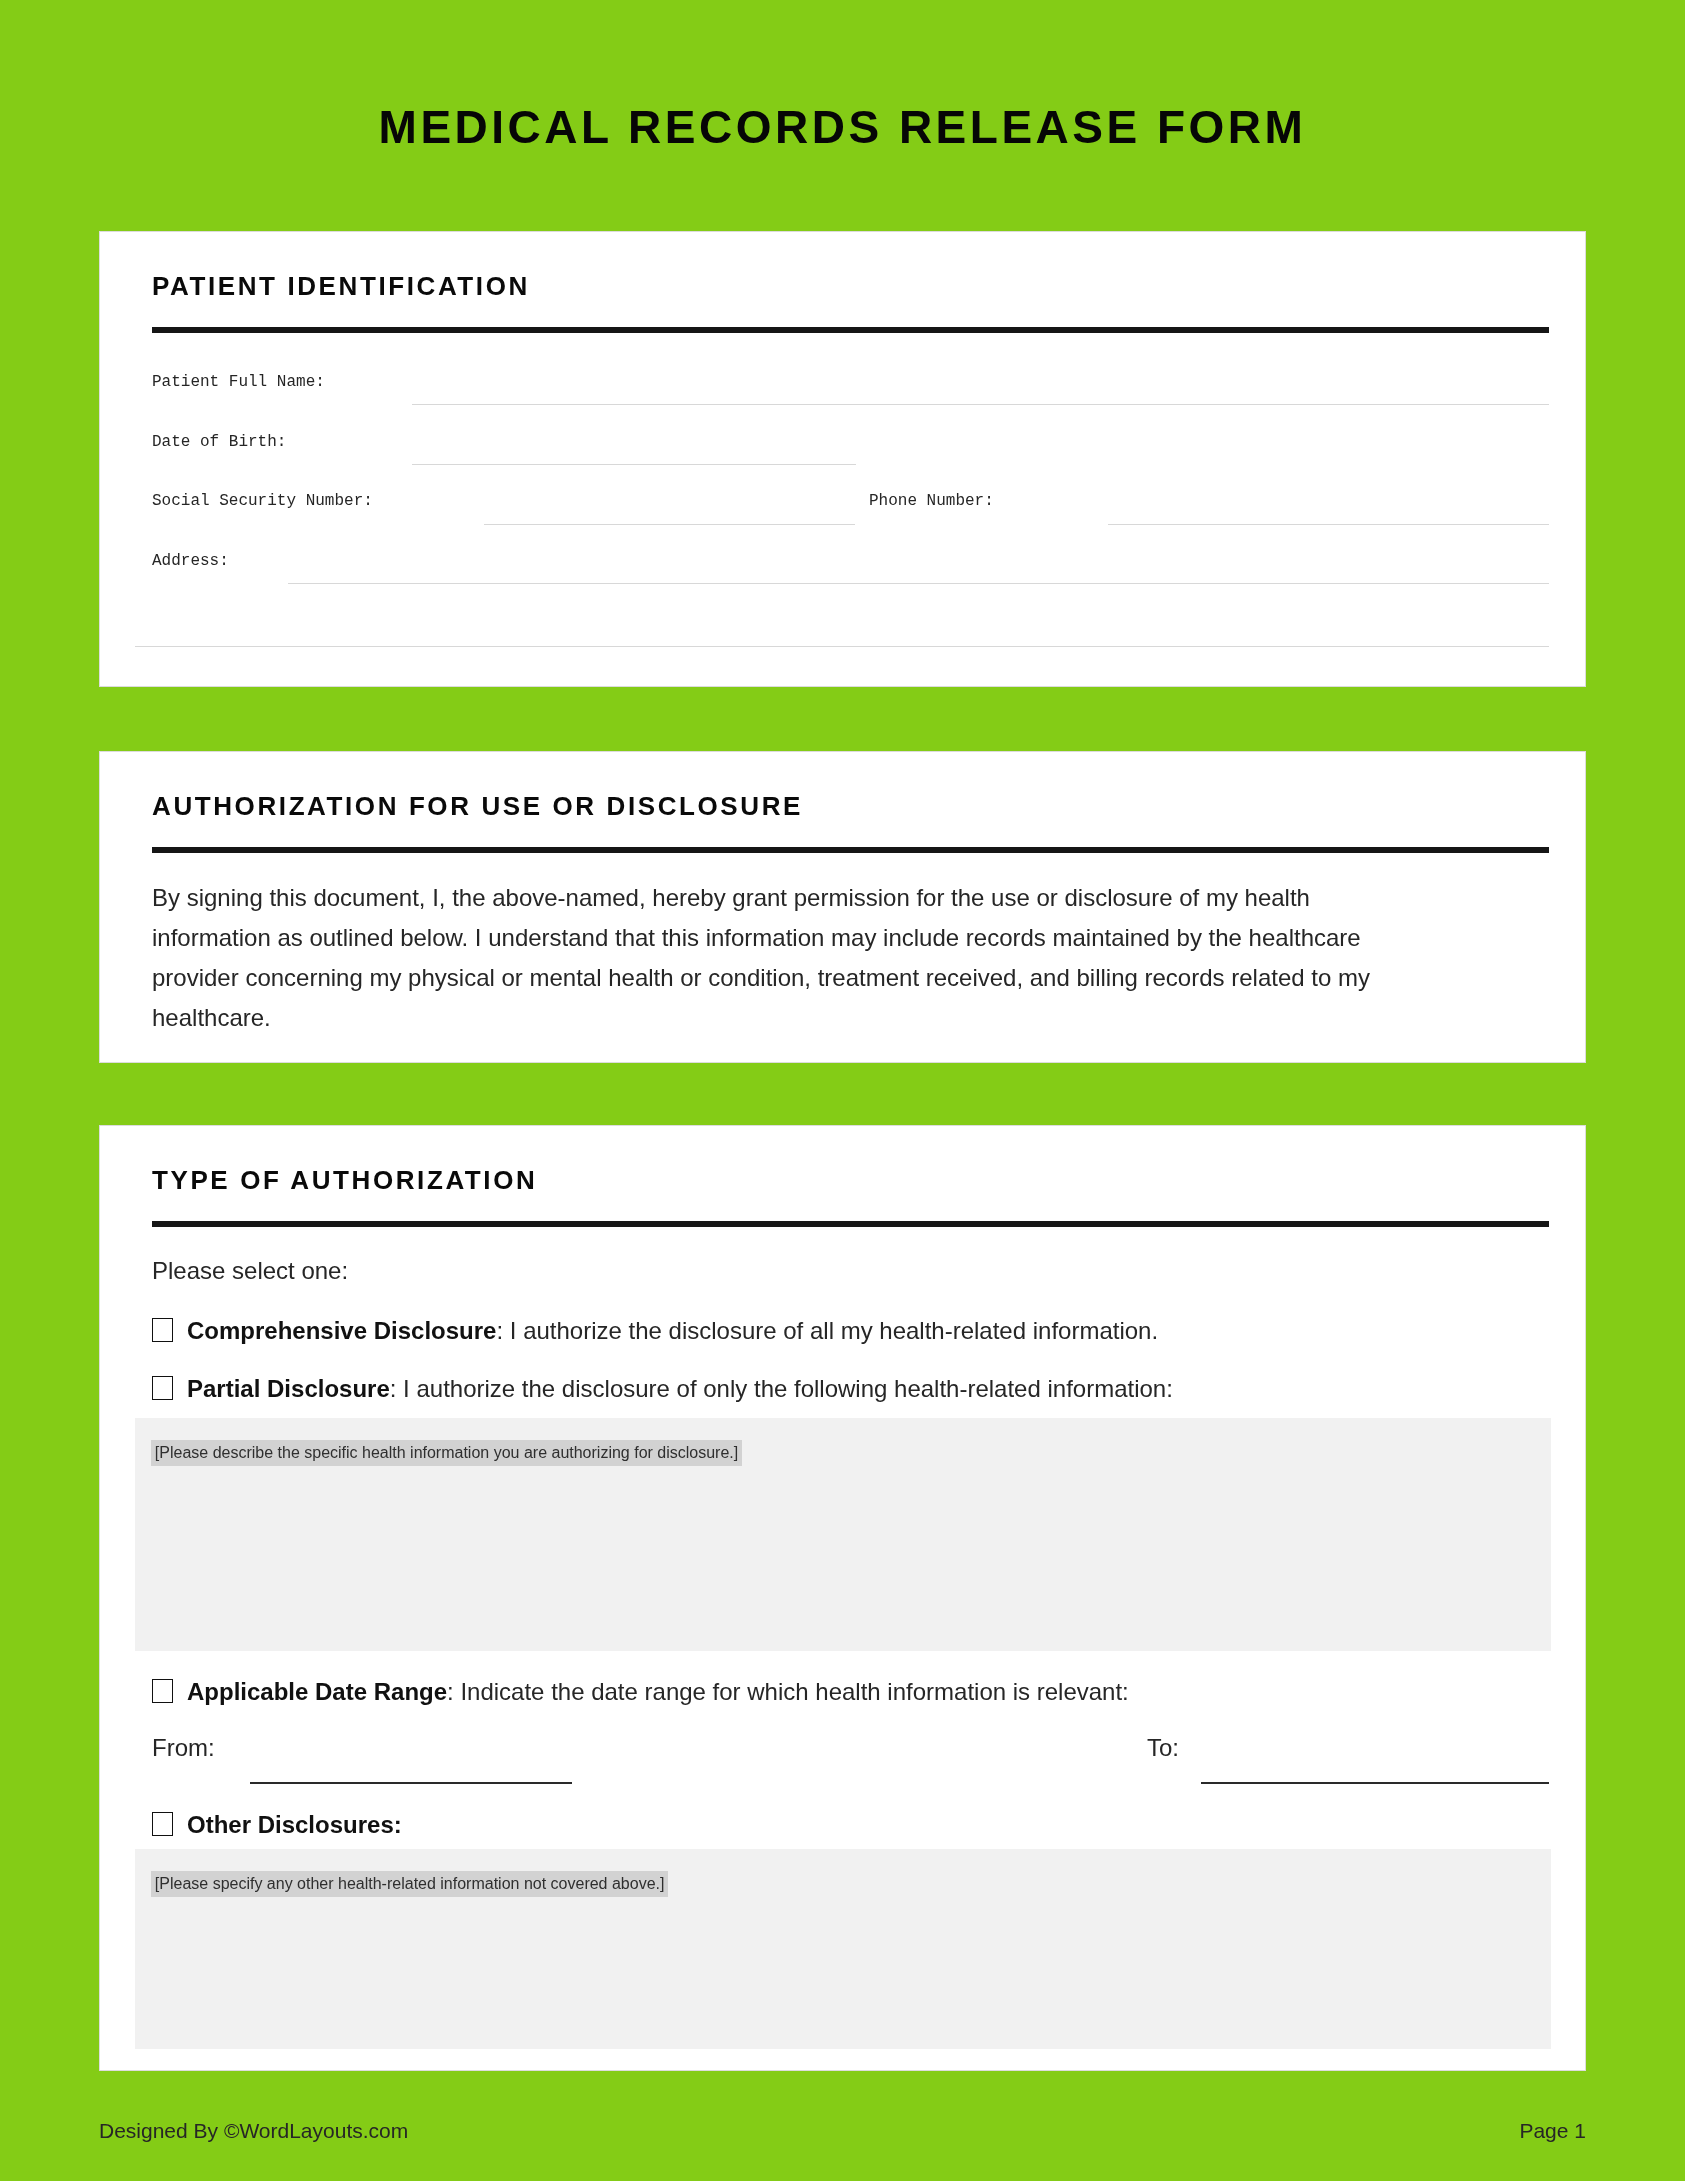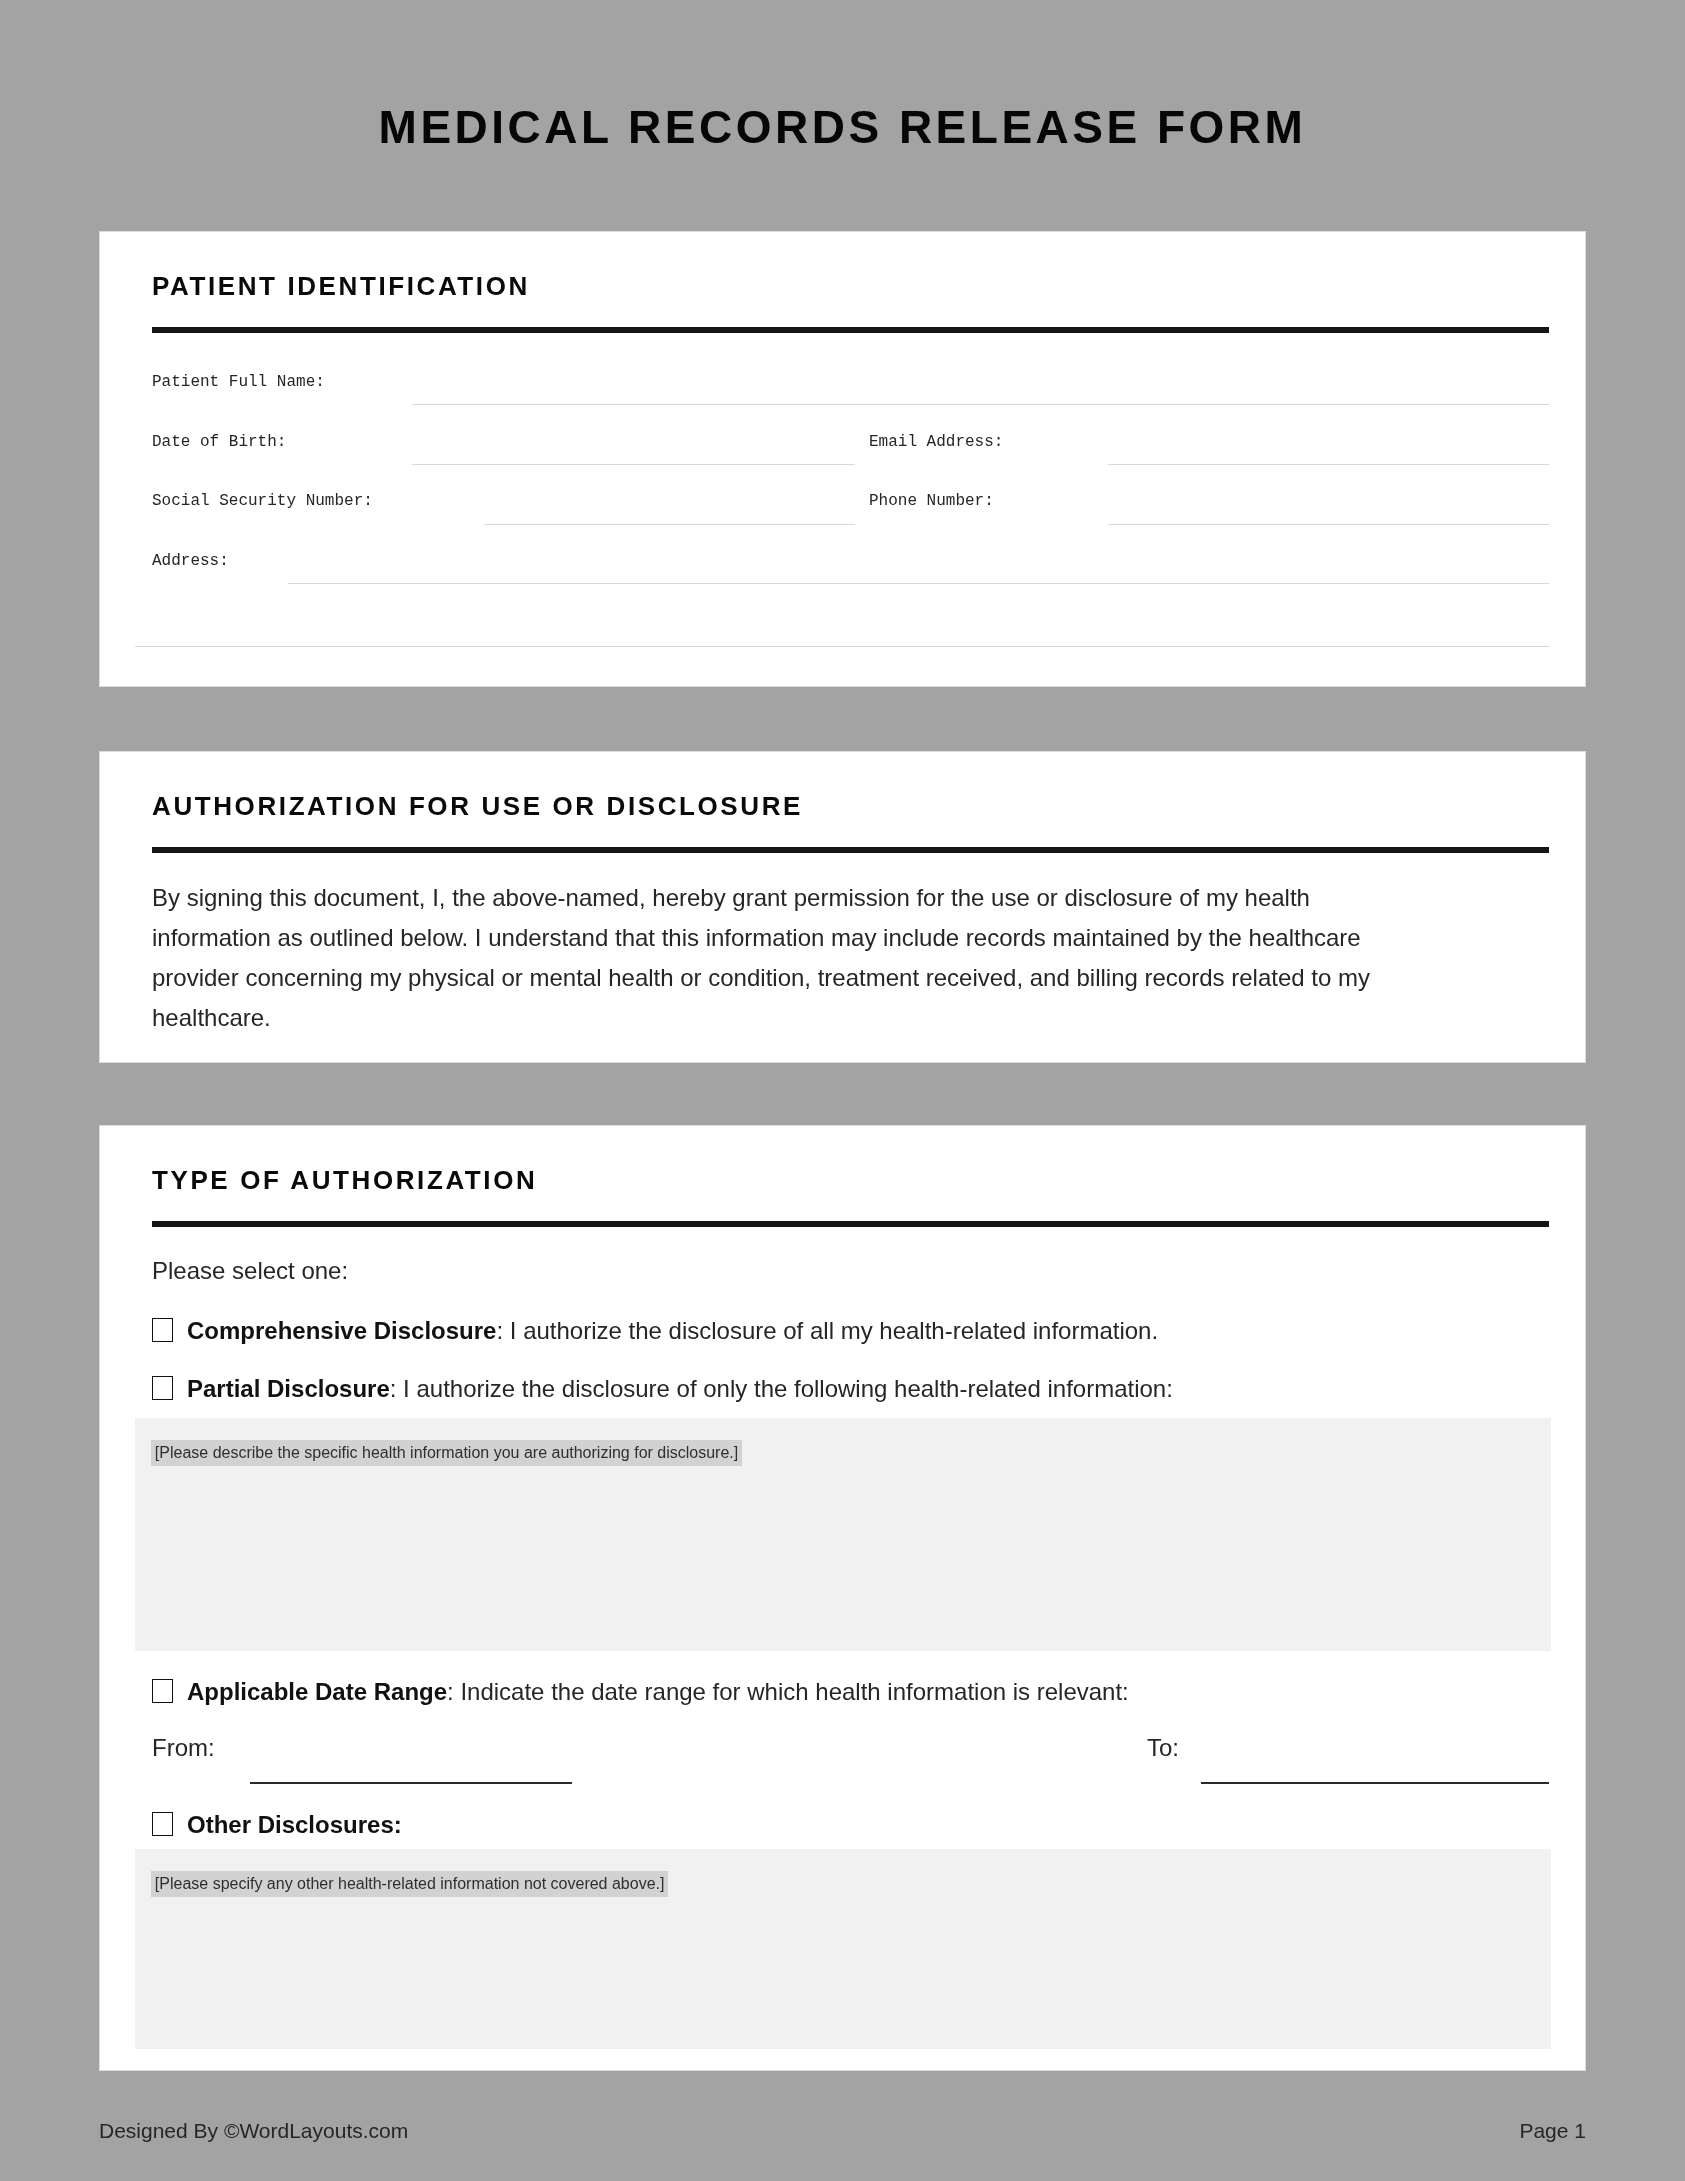--- a/index.html
+++ b/index.html
@@ -1,20 +1,20 @@
 <!DOCTYPE html>
 <html style="font-size:14px"><head>
 <meta charset="utf-8">
 <style>
   * { margin:0; padding:0; box-sizing:border-box; }
   html,body { background:#ffffff; }
   .page {
     position:relative;
     width:1685px; height:2181px;
-    background:#a3a3a3;
+    background:#84cc16;
     font-family:"Liberation Sans", sans-serif;
     color:#262626;
     overflow:hidden;
   }
   .doc-title {
     position:absolute; top:104px; left:0; width:1685px;
     text-align:center;
     font-size:46px; line-height:46px; font-weight:700;
     letter-spacing:3.5px; color:#060606;
   }
@@ -94,24 +94,20 @@
     <div class="frow first">
       <span class="flabel lw-name">Patient Full Name:</span>
       <span class="uline"></span>
     </div>
 
     <div class="frow">
       <span class="half">
         <span class="flabel lw-dob">Date of Birth:</span>
         <span class="uline"></span>
       </span>
-      <span class="half right">
-        <span class="flabel lw-email">Email Address:</span>
-        <span class="uline"></span>
-      </span>
     </div>
 
     <div class="frow">
       <span class="half">
         <span class="flabel lw-ssn">Social Security Number:</span>
         <span class="uline"></span>
       </span>
       <span class="half right">
         <span class="flabel lw-phone">Phone Number:</span>
         <span class="uline"></span>

